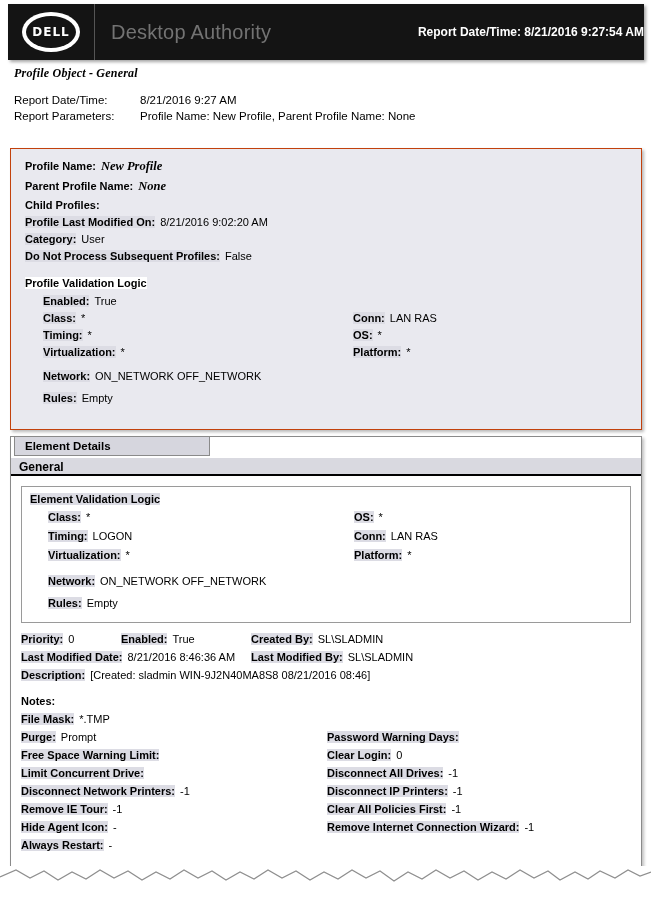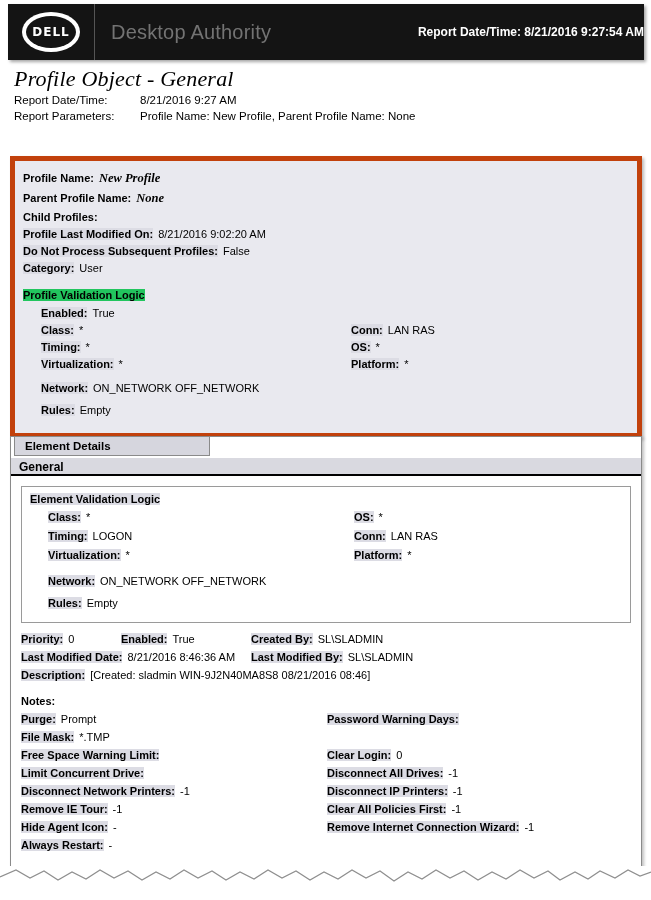--- a/index.html
+++ b/index.html
@@ -77,22 +77,22 @@
     margin-left: auto;
     color: #ffffff;
     font-size: 12px;
     font-weight: bold;
   }
   
   .doc-title {
     position: absolute;
     left: 14px;
     top: 66px;
-    font-size: 22px;
-    font-weight: normal;
+    font-size: 12px;
+    font-weight: bold;
     font-style: italic;
     font-family: "Liberation Serif", serif;
     letter-spacing: 0.2px;
   }
   .meta {
     position: absolute;
     left: 14px;
     top: 94px;
     font-size: 11.5px;
   }
@@ -104,28 +104,28 @@
     display: inline-block;
     min-width: 122px;
   }
   .meta-val {
     padding-left: 4px;
   }
   
   .profile-panel {
     position: absolute;
     left: 10px;
-    top: 156px;
+    top: 148px;
     width: 632px;
     height: 282px;
     background: #e9e9ef;
-    border: 5px solid #c2410c;
+    border: 1px solid #c2410c;
     box-shadow: 2px 2px 3px rgba(0,0,0,0.28);
     box-sizing: border-box;
-    padding: 10px 8px;
+    padding: 10px 14px;
   }
   .line {
     margin-bottom: 5px;
     white-space: nowrap;
   }
   .lbl {
     font-weight: bold;
     background: #dcdce4;
   }
   .lbl-plain {
@@ -149,21 +149,21 @@
   }
   .col2 {
     position: absolute;
     left: 310px;
     top: 0;
   }
   .sect-head {
     font-weight: bold;
     margin-top: 10px;
     margin-bottom: 6px;
-    background: #22c55e;
+    background: #ffffff;
     display: inline-block;
   }
   
   .tab-strip {
     position: absolute;
     left: 10px;
     top: 436px;
     width: 632px;
     height: 22px;
     border-bottom: 1px solid #8a8a8a;
@@ -290,24 +290,24 @@
     <div class="line">
       <span class="lbl-plain">Parent Profile Name:</span><span class="val-i">None</span>
     </div>
     <div class="line">
       <span class="lbl-plain">Child Profiles:</span><span class="val"></span>
     </div>
     <div class="line">
       <span class="lbl">Profile Last Modified On:</span><span class="val">8/21/2016 9:02:20 AM</span>
     </div>
     <div class="line">
+      <span class="lbl">Category:</span><span class="val">User</span>
+    </div>
+    <div class="line">
       <span class="lbl">Do Not Process Subsequent Profiles:</span><span class="val">False</span>
-    </div>
-    <div class="line">
-      <span class="lbl">Category:</span><span class="val">User</span>
     </div>
 
     <div class="sect-head">Profile Validation Logic</div>
 
     <div class="sub">
       <div class="line">
         <span class="lbl">Enabled:</span><span class="val">True</span>
       </div>
       <div class="line cols">
         <span class="lbl">Class:</span><span class="val">*</span>
@@ -376,26 +376,26 @@
       <div class="line">
         <span class="lbl">Description:</span><span class="val">[Created: sladmin WIN-9J2N40MA8S8 08/21/2016 08:46]</span>
       </div>
       <div class="line notes-line">
         <span class="lbl-plain">Notes:</span><span class="val"></span>
       </div>
     </div>
 
     <div class="kv-block">
       <div class="line" style="position:relative;">
+        <span class="tc-left"><span class="lbl">File Mask:</span><span class="val">*.TMP</span></span>
+        <span class="tc-right"><span class="lbl"></span><span class="val"></span></span>
+      </div>
+      <div class="line" style="position:relative;">
         <span class="tc-left"><span class="lbl">Purge:</span><span class="val">Prompt</span></span>
         <span class="tc-right"><span class="lbl">Password Warning Days:</span><span class="val"></span></span>
-      </div>
-      <div class="line" style="position:relative;">
-        <span class="tc-left"><span class="lbl">File Mask:</span><span class="val">*.TMP</span></span>
-        <span class="tc-right"><span class="lbl"></span><span class="val"></span></span>
       </div>
       <div class="line" style="position:relative;">
         <span class="tc-left"><span class="lbl">Free Space Warning Limit:</span><span class="val"></span></span>
         <span class="tc-right"><span class="lbl">Clear Login:</span><span class="val">0</span></span>
       </div>
       <div class="line" style="position:relative;">
         <span class="tc-left"><span class="lbl">Limit Concurrent Drive:</span><span class="val"></span></span>
         <span class="tc-right"><span class="lbl">Disconnect All Drives:</span><span class="val">-1</span></span>
       </div>
       <div class="line" style="position:relative;">

